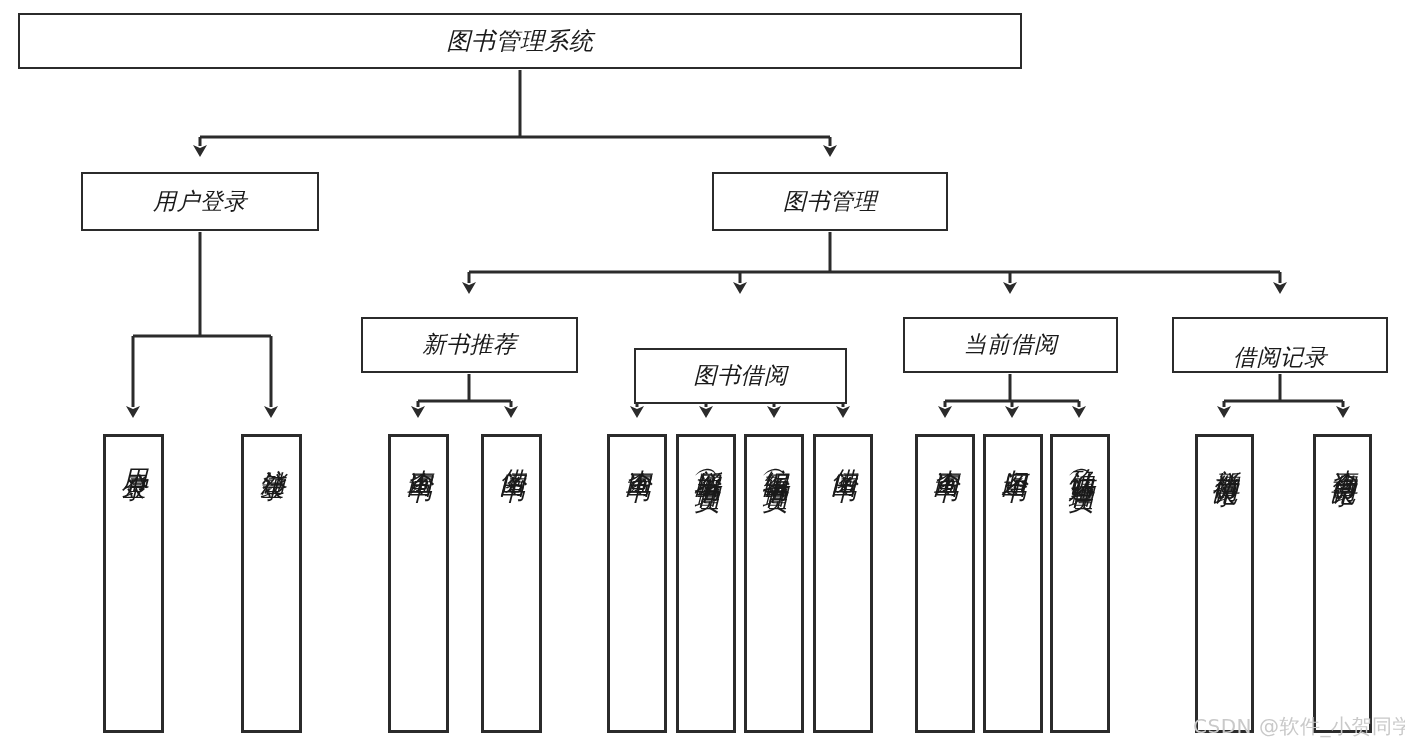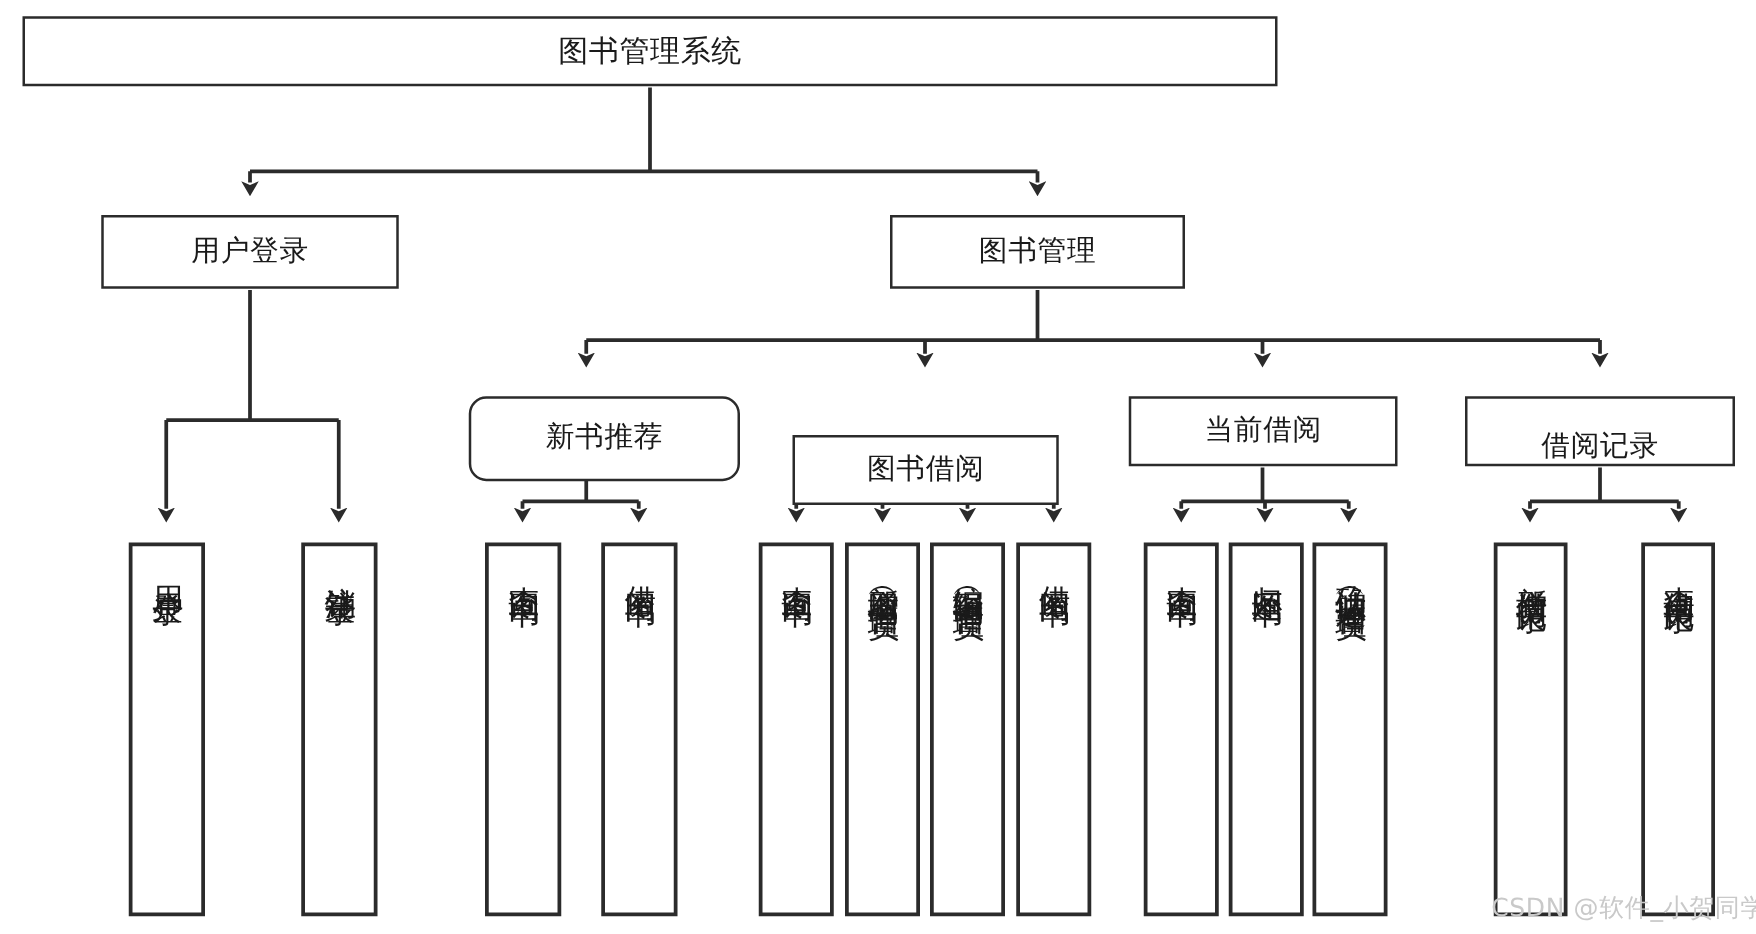--- a/index.html
+++ b/index.html
@@ -30,20 +30,21 @@
     display:flex;
     align-items:center;
     justify-content:center;
     z-index:3;
   }
   .node .lbl{
     color:#1a1a1a;
     line-height:1.18;
     letter-spacing:0.5px;
     white-space:nowrap;
+    font-style:italic;
   }
   
   .node.h .lbl{
     font-size:23px;
   }
   .node.root .lbl{
     font-size:24px;
   }
   
   .node.v{
@@ -131,21 +132,21 @@
     <span class="lbl">图书管理系统</span>
   </div>
 
   <div class="node h" style="left:81px;top:172px;width:238px;height:59px;">
     <span class="lbl">用户登录</span>
   </div>
   <div class="node h" style="left:712px;top:172px;width:236px;height:59px;">
     <span class="lbl">图书管理</span>
   </div>
 
-  <div class="node h" style="left:375px;top:317px;width:217px;height:68px;border-radius:14px;">
+  <div class="node h" style="left:361px;top:317px;width:217px;height:56px;">
     <span class="lbl">新书推荐</span>
   </div>
   <div class="node h" style="left:634px;top:317px;width:213px;height:56px;margin-top:31px;">
     <span class="lbl">图书借阅</span>
   </div>
   <div class="node h" style="left:903px;top:317px;width:215px;height:56px;">
     <span class="lbl">当前借阅</span>
   </div>
   <div class="node h" style="left:1172px;top:317px;width:216px;height:56px;align-items:flex-end;">
     <span class="lbl">借阅记录</span>

